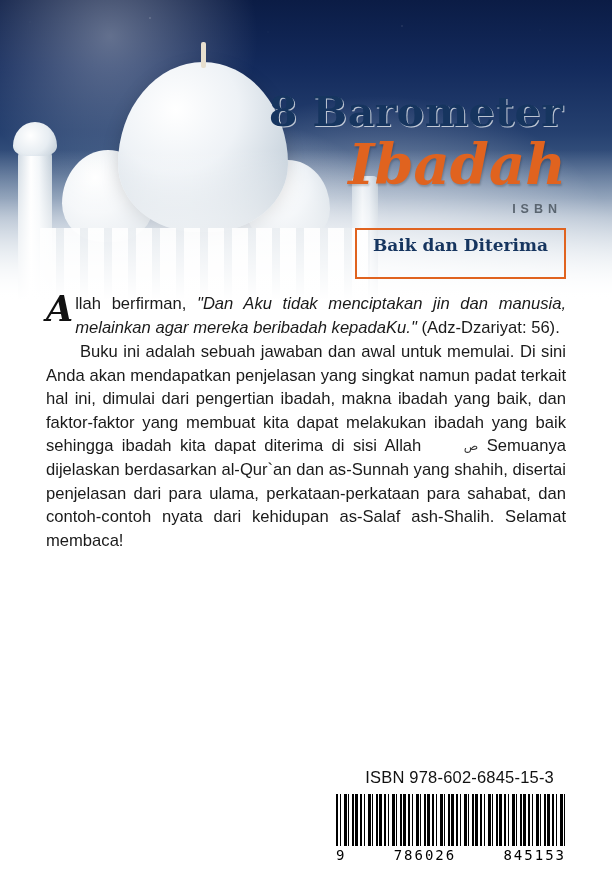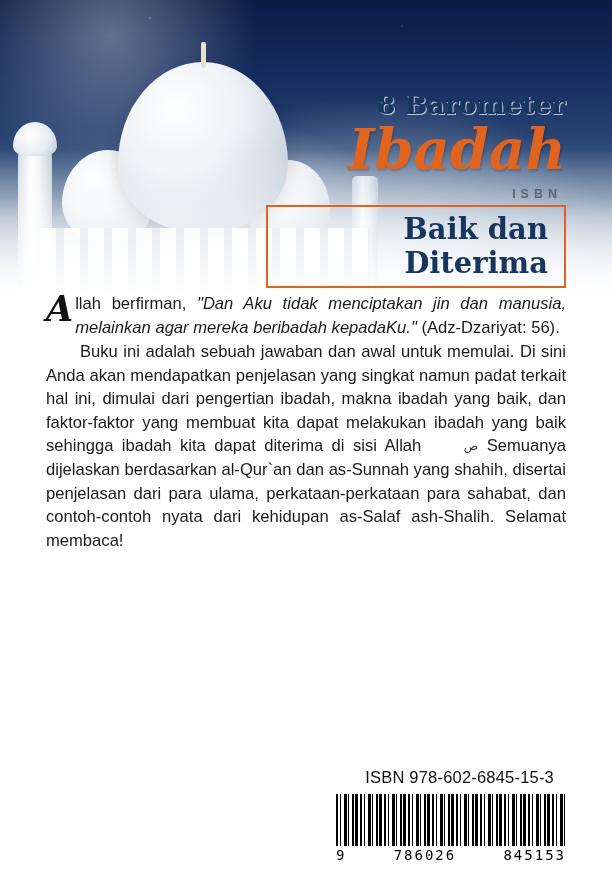--- a/index.html
+++ b/index.html
@@ -125,53 +125,54 @@
   
   .title-block {
     position: absolute;
     right: 46px;
     top: 92px;
     width: 300px;
     text-align: right;
   }
   .title-line1 {
     font-family: "DejaVu Serif", serif;
-    font-size: 26px;
+    font-size: 41px;
     font-weight: bold;
     color: #16355f;
     letter-spacing: 0.5px;
     line-height: 1;
     text-shadow: 1px 1px 0 rgba(255,255,255,0.7);
+    text-align: center;
   }
   .title-line2 {
     font-family: "DejaVu Serif", serif;
     font-style: italic;
     font-weight: bold;
     font-size: 56px;
     color: #e0631f;
     line-height: 1.05;
     margin-top: 2px;
     text-shadow: 1px 2px 2px rgba(0,0,0,0.18);
   }
   .title-yang {
     margin-top: 8px;
     font-size: 12.5px;
     font-weight: bold;
     letter-spacing: 5px;
     color: #5a6570;
     padding-right: 4px;
   }
   .title-sub {
-    margin-top: 4px;
+    margin-top: 12px;
     display: inline-block;
     border: 2px solid #e0631f;
-    padding: 5px 16px 6px 16px;
-    font-family: "DejaVu Serif", serif;
-    font-weight: bold;
-    font-size: 29px;
+    padding: 5px 16px 22px 16px;
+    font-family: "DejaVu Serif", serif;
+    font-weight: bold;
+    font-size: 17px;
     color: #16355f;
   }
 
   
   .blurb {
     position: absolute;
     left: 46px;
     top: 292px;
     width: 520px;
     color: #1a1a1a;

